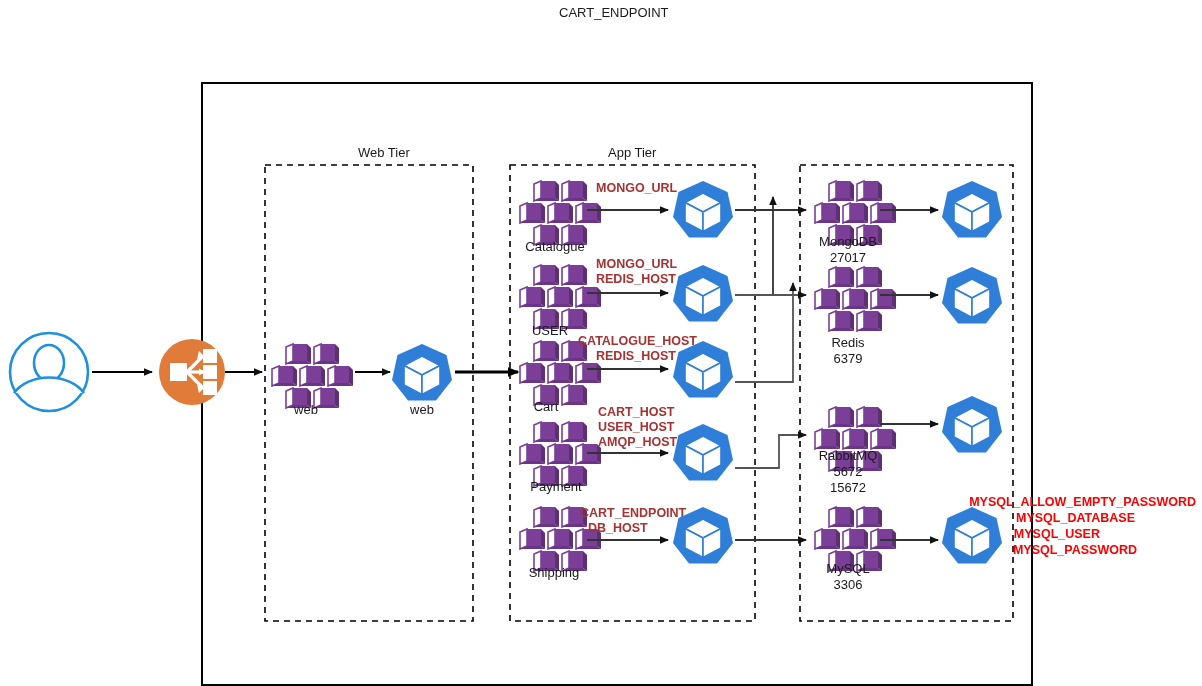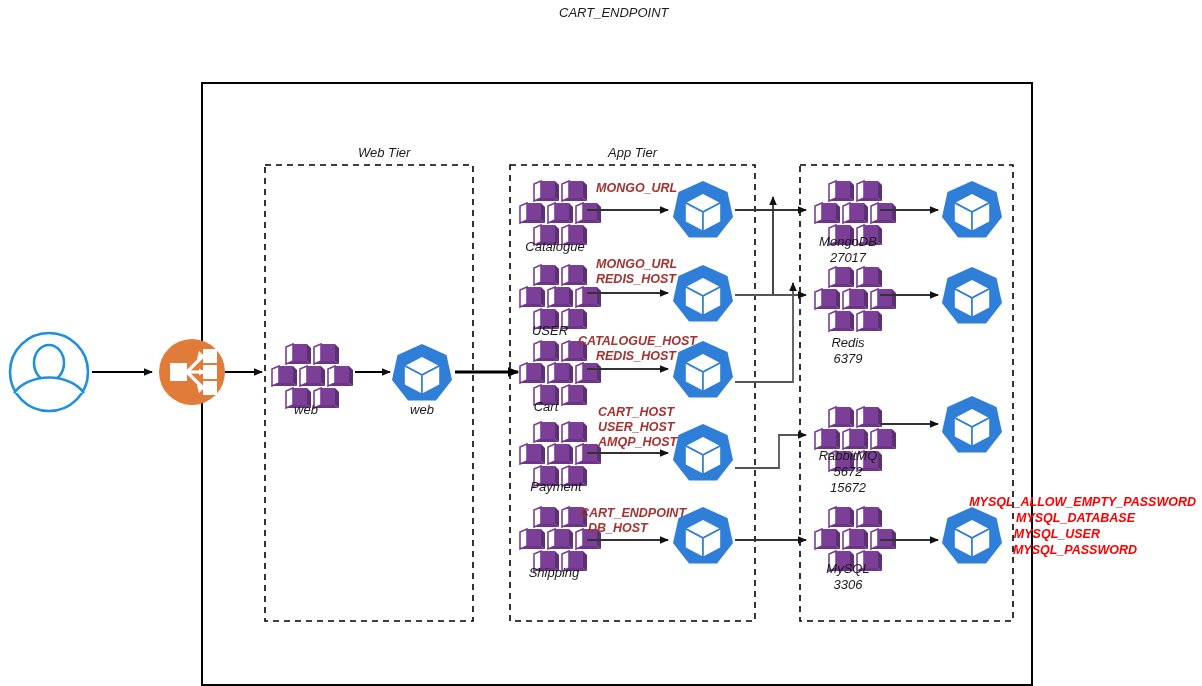--- a/index.html
+++ b/index.html
@@ -1,18 +1,18 @@
 <!DOCTYPE html>
 <html><head>
 <meta charset="utf-8">
 <style>
   html,body{margin:0;padding:0;background:#ffffff;}
   body{width:1202px;height:686px;overflow:hidden;
        font-family:"Liberation Sans","DejaVu Sans",sans-serif;}
-  #stage{position:relative;width:1202px;height:486px;font-style:italic;}
+  #stage{position:relative;width:1202px;height:486px;}
   svg#diagram{position:absolute;left:0;top:0;width:1202px;height:686px;}
   .ttl{font-size:13px;fill:#1a1a1a;}
   .tier{font-size:13px;fill:#1a1a1a;}
   .nodelbl{font-size:13px;fill:#1a1a1a;}
   .env{font-size:12.5px;font-weight:bold;fill:#a63232;}
   .env2{font-size:12.5px;font-weight:bold;fill:#fe0000;}
 </style>
 </head>
 <body>
 

